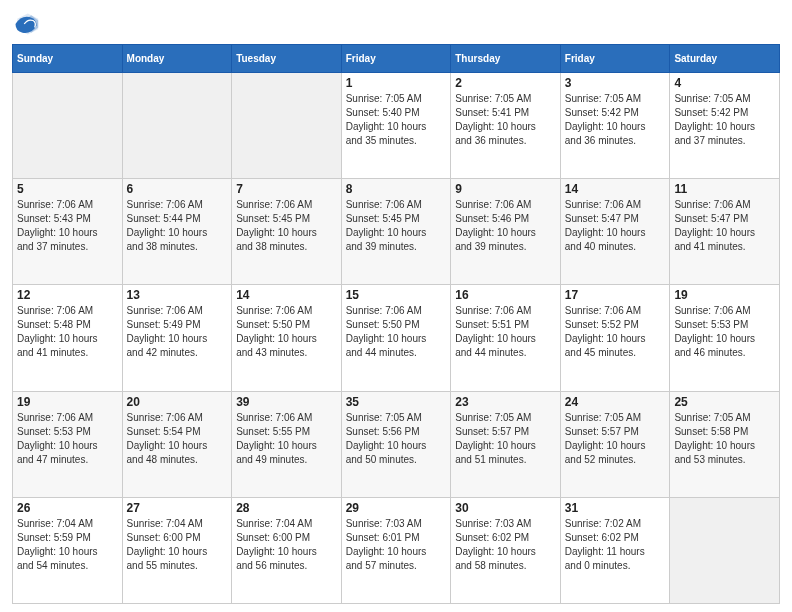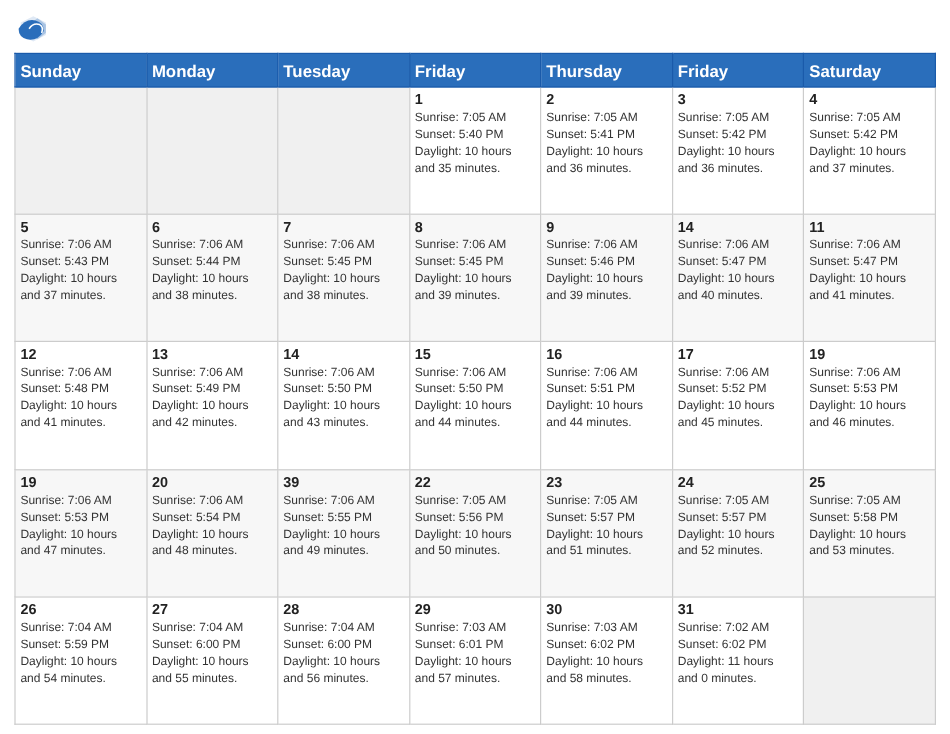--- a/index.html
+++ b/index.html
@@ -58,21 +58,21 @@
     .calendar {
       flex: 1;
       border: 1px solid #ccc;
       border-collapse: collapse;
       width: 100%;
       table-layout: fixed;
     }
     .calendar th {
       background: #2a6ebb;
       color: #fff;
-      font-size: 14px;
+      font-size: 10px;
       font-weight: bold;
       padding: 5px 4px;
       text-align: left;
       border: 1px solid #1a5aaa;
       height: 28px;
     }
     .calendar td {
       border: 1px solid #ccc;
       vertical-align: top;
       padding: 3px 4px;
@@ -288,21 +288,21 @@
 and 48 minutes.</div>
           </td>
           <td>
             <span class="day-num">39</span>
             <div class="day-info" style="white-space: pre-line;">Sunrise: 7:06 AM
 Sunset: 5:55 PM
 Daylight: 10 hours
 and 49 minutes.</div>
           </td>
           <td>
-            <span class="day-num">22</span>
+            <span class="day-num">35</span>
             <div class="day-info" style="white-space: pre-line;">Sunrise: 7:05 AM
 Sunset: 5:56 PM
 Daylight: 10 hours
 and 50 minutes.</div>
           </td>
           <td>
             <span class="day-num">23</span>
             <div class="day-info" style="white-space: pre-line;">Sunrise: 7:05 AM
 Sunset: 5:57 PM
 Daylight: 10 hours

